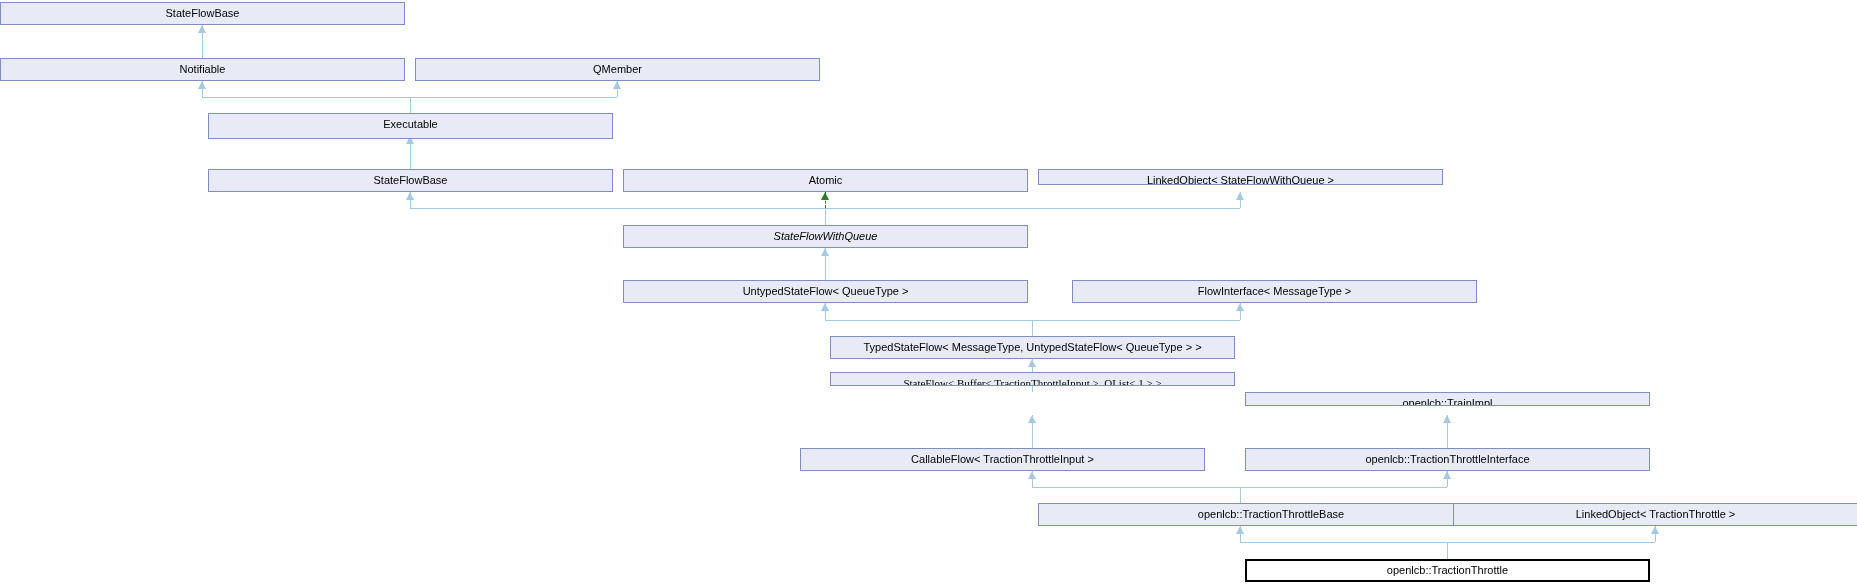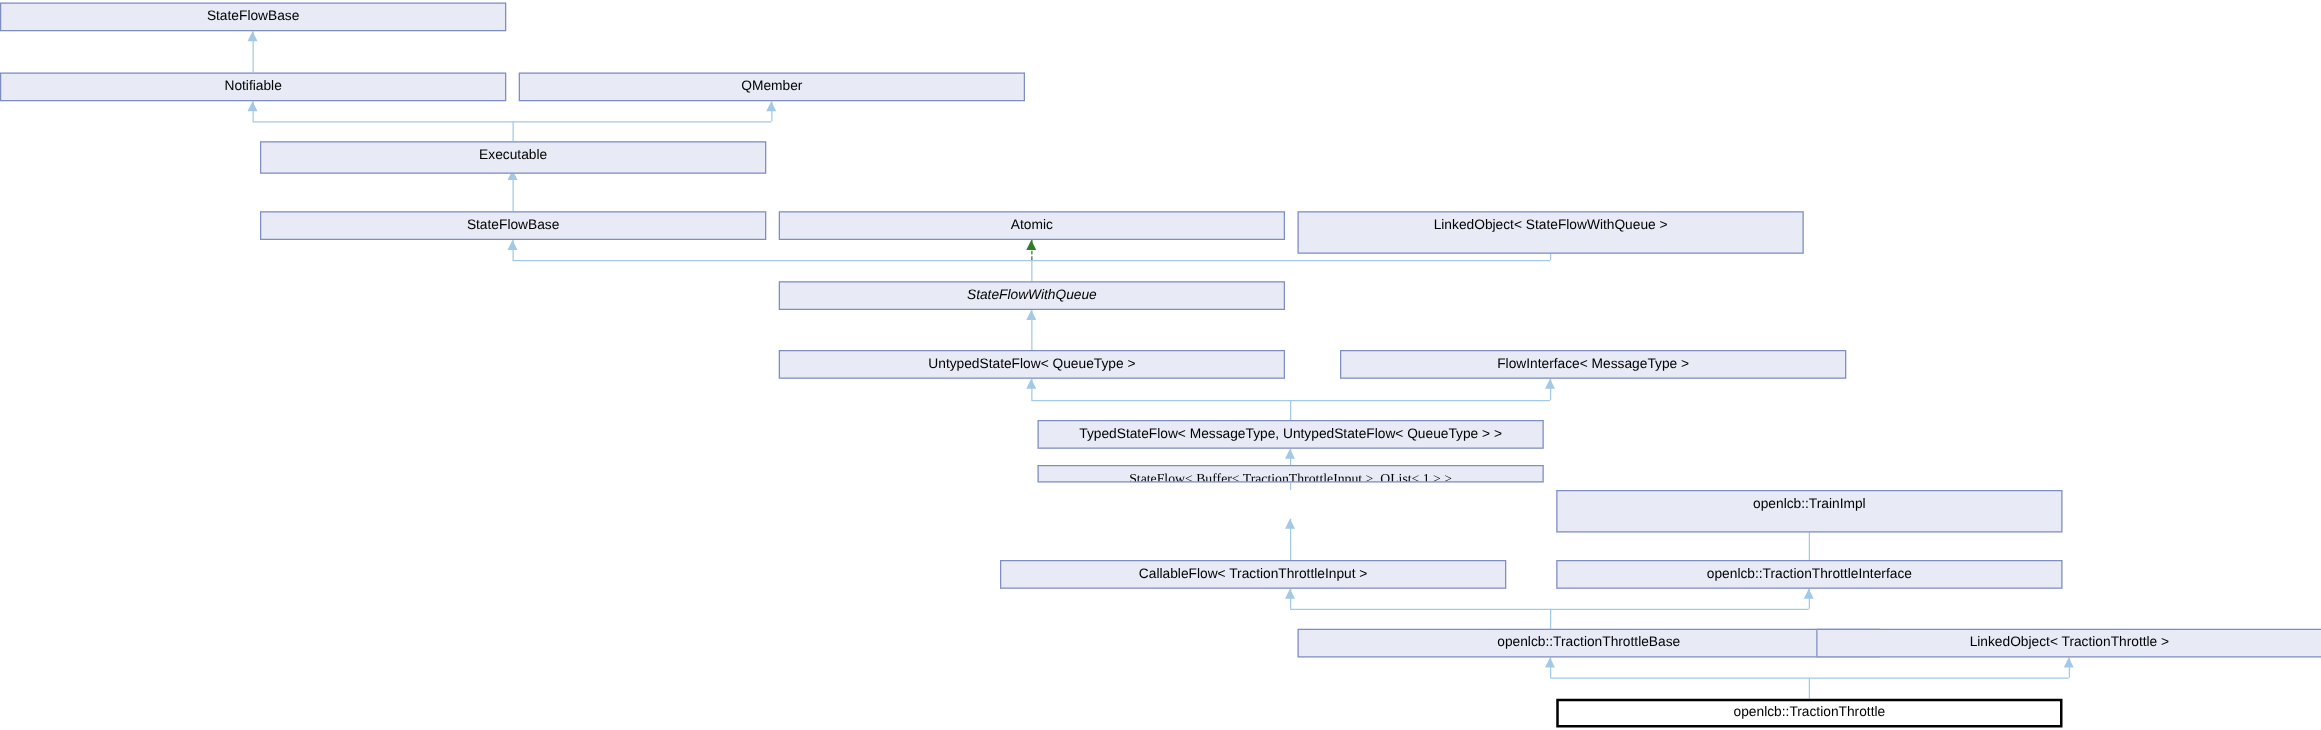--- a/index.html
+++ b/index.html
@@ -91,25 +91,25 @@
     <div class="seg" style="left: 1240px; top: 526px; background: rgb(163, 201, 230); width: 1px; height: 16px;"></div>
     <div class="seg" style="left: 1655px; top: 526px; background: rgb(163, 201, 230); width: 1px; height: 16px;"></div>
     <div class="arrow" style="left: 1235.5px; top: 526px; border-bottom-color: rgb(163, 201, 230);"></div>
     <div class="arrow" style="left: 1650.5px; top: 526px; border-bottom-color: rgb(163, 201, 230);"></div>
     <div class="node" style="left: 0px; top: 2px; width: 405px; height: 23px;">StateFlowBase</div>
     <div class="node" style="left: 0px; top: 58px; width: 405px; height: 23px;">Notifiable</div>
     <div class="node" style="left: 415px; top: 58px; width: 405px; height: 23px;">QMember</div>
     <div class="node" style="left: 208px; top: 113px; width: 405px; height: 26px;">Executable</div>
     <div class="node" style="left: 208px; top: 169px; width: 405px; height: 23px;">StateFlowBase</div>
     <div class="node" style="left: 623px; top: 169px; width: 405px; height: 23px;">Atomic</div>
-    <div class="node" style="left: 1038px; top: 169px; width: 405px; height: 34px; text-align: center;">LinkedObject&lt; StateFlowWithQueue &gt;</div>
+    <div class="node" style="left: 1038px; top: 169px; width: 405px; height: 16px; text-align: center;">LinkedObject&lt; StateFlowWithQueue &gt;</div>
     <div class="node" style="left: 623px; top: 225px; width: 405px; height: 23px; font-style: italic;">StateFlowWithQueue</div>
     <div class="node" style="left: 623px; top: 280px; width: 405px; height: 23px;">UntypedStateFlow&lt; QueueType &gt;</div>
     <div class="node" style="left: 1072px; top: 280px; width: 405px; height: 23px; text-align: center;">FlowInterface&lt; MessageType &gt;</div>
     <div class="node" style="left: 830px; top: 336px; width: 405px; height: 23px;">TypedStateFlow&lt; MessageType, UntypedStateFlow&lt; QueueType &gt; &gt;</div>
     <div class="node" style="left: 830px; top: 372px; width: 405px; height: 14px; font-family: Liberation Serif, serif;">StateFlow&lt; Buffer&lt; TractionThrottleInput &gt;, QList&lt; 1 &gt; &gt;</div>
-    <div class="node" style="left: 1245px; top: 392px; width: 405px; height: 34px;">openlcb::TrainImpl</div>
+    <div class="node" style="left: 1245px; top: 392px; width: 405px; height: 14px;">openlcb::TrainImpl</div>
     <div class="node" style="left: 800px; top: 448px; width: 405px; height: 23px;">CallableFlow&lt; TractionThrottleInput &gt;</div>
     <div class="node" style="left: 1245px; top: 448px; width: 405px; height: 23px;">openlcb::TractionThrottleInterface</div>
     <div class="node" style="left: 1038px; top: 503px; width: 466px; height: 23px;">openlcb::TractionThrottleBase</div>
     <div class="node" style="left: 1453px; top: 503px; width: 405px; height: 23px;">LinkedObject&lt; TractionThrottle &gt;</div>
     <div class="node current" style="left: 1245px; top: 559px; width: 405px; height: 23px;">openlcb::TractionThrottle</div>
   </div>
 
 </body></html>

